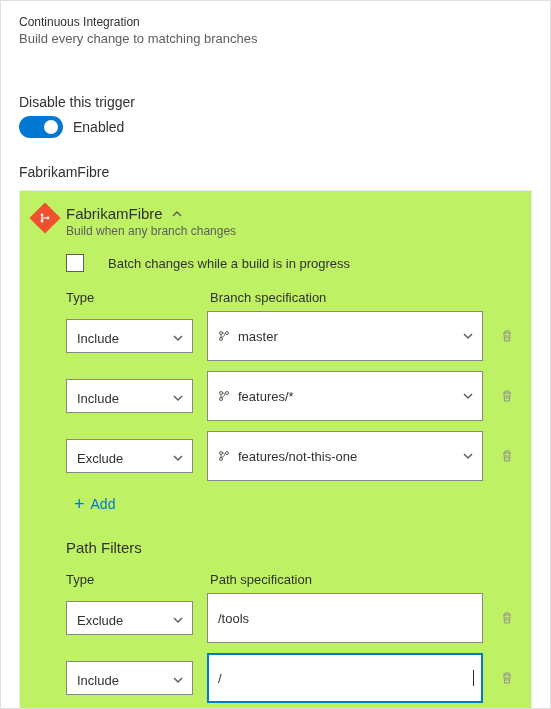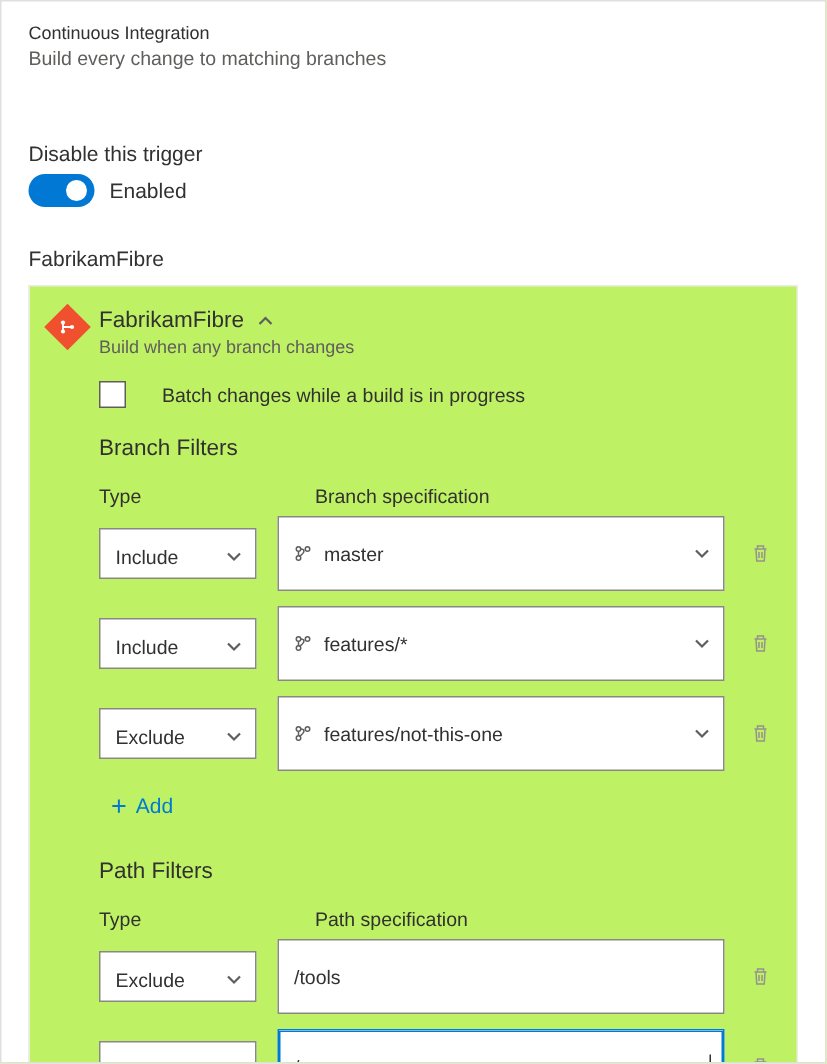--- a/index.html
+++ b/index.html
@@ -56,21 +56,21 @@
   .filters-section { margin-left: 32px; }
   .filters-title { font-size: 15px; font-weight: 400; margin-bottom: 16px; }
 
   .col-headers { display: flex; gap: 14px; margin-bottom: 6px; }
   .col-type { width: 130px; font-size: 13px; color: #323130; }
   .col-spec { flex: 1; font-size: 13px; color: #323130; }
   .col-del { width: 20px; }
 
   .filter-row { display: flex; gap: 14px; align-items: center; margin-bottom: 10px; }
   .select {
-    width: 105px; height: 34px; border: 1px solid #8a8886; background: #fff;
+    width: 127px; height: 34px; border: 1px solid #8a8886; background: #fff;
     display: flex; align-items: center; justify-content: space-between;
     padding: 4px 8px 0 10px; font-size: 13px; cursor: pointer;
   }
   .branch-input, .path-input {
     flex: 1; height: 50px; border: 1px solid #8a8886; background: #fff;
     display: flex; align-items: center; padding: 0 8px 0 10px; font-size: 13px;
     gap: 8px; cursor: pointer;
   }
   .branch-input.focused, .path-input.focused { border: 1px solid #0078d4; box-shadow: 0 0 0 1px #0078d4 inset; }
   .branch-name { flex: 1; }
@@ -123,21 +123,20 @@
         <div class="repo-sub">Build when any branch changes</div>
       </div>
     </div>
 
     <div class="batch-row">
       <div class="checkbox"></div>
       <span class="batch-label">Batch changes while a build is in progress</span>
     </div>
 
     <div class="filters-section">
-      <div class="filters-title">Branch Filters</div>
       <div class="col-headers">
         <div class="col-type">Type</div>
         <div class="col-spec">Branch specification</div>
         <div class="col-del"></div>
       </div>
 
       <div class="filter-row">
         <div class="select">
           <span>Include</span>
           <span class="chev-icon">

